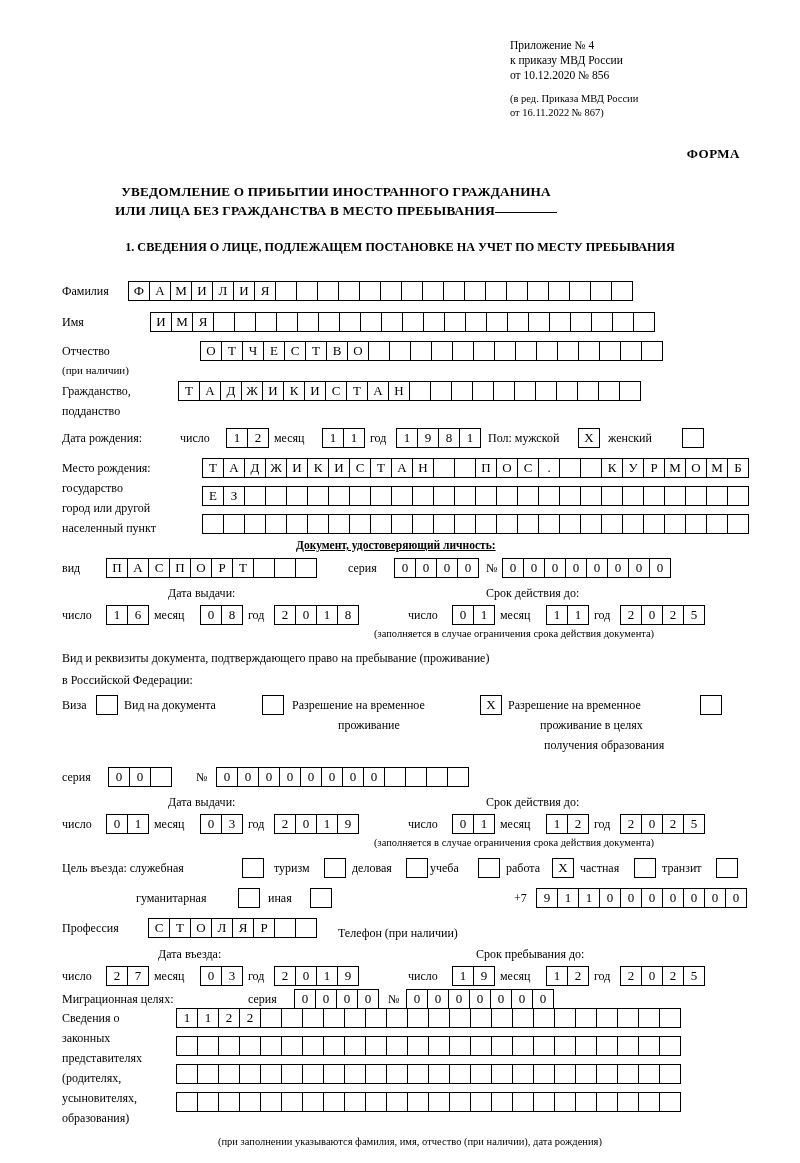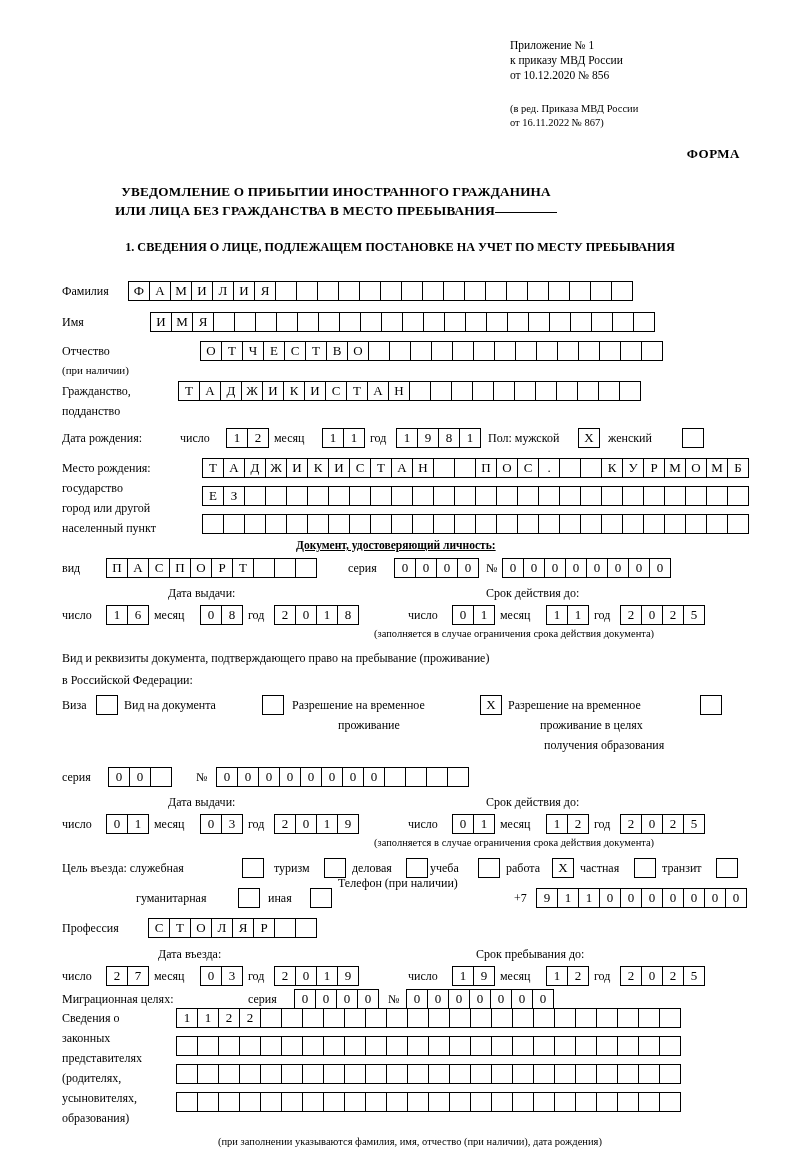--- a/index.html
+++ b/index.html
@@ -1,37 +1,37 @@
 <!DOCTYPE html>
 <html><head>
 <meta charset="utf-8">
 <style>
   html,body{margin:0;padding:0;background:#fff;}
   body{width:800px;height:1163px;font-family:"Liberation Serif", serif;color:#000;position:relative;}
   .page{position:relative;width:800px;height:1163px;padding:0;box-sizing:border-box;}
   .hdr{position:absolute;top:38px;right:60px;width:230px;font-size:11.5px;line-height:15px;text-align:left;}
-  .hdr .sub{margin-top:19px;font-size:10.5px;line-height:14px;}
+  .hdr .sub{margin-top:9px;font-size:10.5px;line-height:14px;}
   .forma{position:absolute;top:146px;right:60px;font-size:13px;font-weight:bold;letter-spacing:.5px;}
   .title{position:absolute;top:182px;left:0;width:672px;text-align:center;font-weight:bold;font-size:13.2px;line-height:19px;letter-spacing:.2px;}
   .title .blank{display:inline-block;border-bottom:1px solid #000;width:62px;vertical-align:2px;}
   .sect{position:absolute;top:240px;left:0;width:800px;text-align:center;font-weight:bold;font-size:12.2px;}
   .lbl{position:absolute;font-size:12px;white-space:nowrap;}
   .small{font-size:11px;}
   .bold{font-weight:bold;text-decoration:underline;}
   .row{position:absolute;display:flex;}
   .cell{width:22px;height:20px;border:1px solid #000;margin-right:-1px;box-sizing:border-box;text-align:center;font-size:13px;line-height:18px;font-family:"Liberation Serif",serif;}
   .note{position:absolute;font-size:10.5px;}
 </style>
 </head>
 <body>
 
 <div class="page">
 
   <div class="hdr">
-    <div>Приложение № 1</div>
+    <div>Приложение № 4</div>
     <div>к приказу МВД России</div>
     <div>от 10.12.2020 № 856</div>
     <div class="sub">(в ред. Приказа МВД России</div>
     <div class="sub" style="margin-top:0">от 16.11.2022 № 867)</div>
   </div>
   <div class="forma">ФОРМА</div>
 
   <div class="title">
     <div>УВЕДОМЛЕНИЕ О ПРИБЫТИИ ИНОСТРАННОГО ГРАЖДАНИНА</div>
     <div><span>ИЛИ ЛИЦА БЕЗ ГРАЖДАНСТВА В МЕСТО ПРЕБЫВАНИЯ</span><span class="blank"></span></div>
@@ -451,21 +451,21 @@
     </div>
 
   <div class="lbl" style="top:891px;left:136px">гуманитарная</div>
   <div class="row" id="r-phum" style="top:888px;left:238px">
       <div class="cell"></div>
     </div>
   <div class="lbl" style="top:891px;left:268px">иная</div>
   <div class="row" id="r-poth" style="top:888px;left:310px">
       <div class="cell"></div>
     </div>
-  <div class="lbl" style="top:876px;left:338px">Телефон (при наличии)</div>
+  <div class="lbl" style="top:926px;left:338px">Телефон (при наличии)</div>
   <div class="lbl" style="top:891px;left:514px">+7</div>
   <div class="row" id="r-phone" style="top:888px;left:536px">
       <div class="cell">9</div>
       <div class="cell">1</div>
       <div class="cell">1</div>
       <div class="cell">0</div>
       <div class="cell">0</div>
       <div class="cell">0</div>
       <div class="cell">0</div>
       <div class="cell">0</div>

